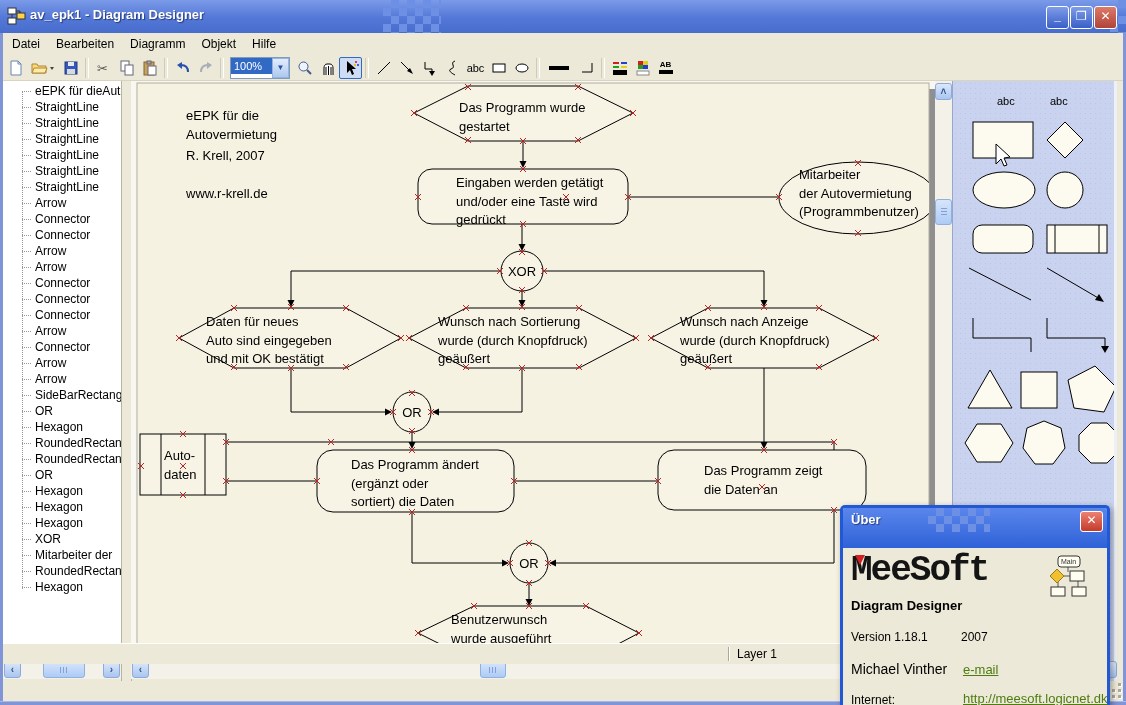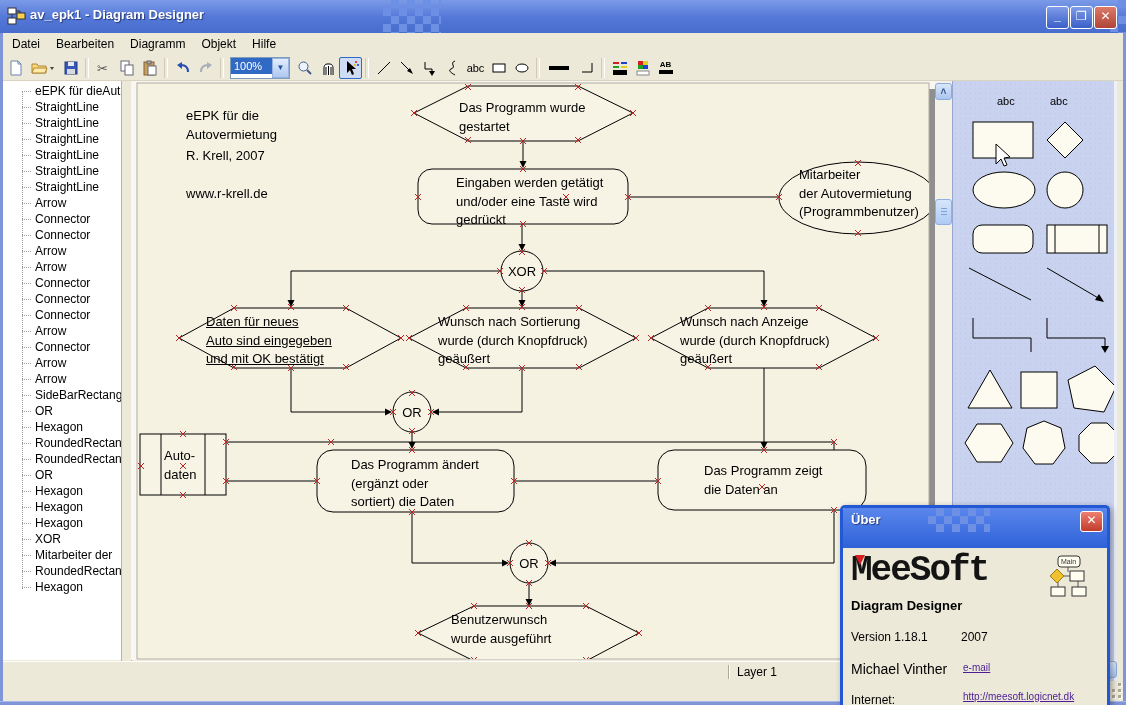--- a/index.html
+++ b/index.html
@@ -63,21 +63,21 @@
   .sb-thumb.v::after{width:6px;height:8px;background:repeating-linear-gradient(180deg,#7fa3d8 0 1px,rgba(0,0,0,0) 1px 3px);}
 
   
   #right-panel{position:absolute;left:952px;top:81px;width:162px;height:600px;background:#c9d2ee;
     background-image:radial-gradient(#bcc6e6 15%,rgba(0,0,0,0) 16%);background-size:5px 5px;
     border-left:1px solid #98a6cc;}
   #right-panel .plabel{position:absolute;font-size:11px;color:#000;}
   #right-white-line{position:absolute;left:1114px;top:81px;width:3px;height:600px;background:#eef0f8;}
 
   
-  #statusbar{position:absolute;left:0;top:661px;width:910px;height:20px;background:#ece9d8;border-top:1px solid #fff;}
+  #statusbar{position:absolute;left:0;top:643px;width:910px;height:20px;background:#ece9d8;border-top:1px solid #fff;}
   .sdiv{position:absolute;top:3px;height:14px;border-left:1px solid #aca899;border-right:1px solid #fff;}
   #layer-label{position:absolute;left:737px;top:3px;font-size:12px;color:#000;}
   #grip{position:absolute;left:1107px;top:684px;width:16px;height:16px;}
   #grip i{position:absolute;width:3px;height:3px;background:#aca899;box-shadow:1px 1px 0 #fff;}
 
   
   .wborder{position:absolute;background:#8094d8;}
 
   
   #about{position:absolute;left:840px;top:505px;width:264px;height:200px;
@@ -90,21 +90,21 @@
   #about-close{position:absolute;right:4px;top:3px;width:21px;height:19px;border:1px solid #fff;border-radius:3px;
     background:linear-gradient(180deg,#ee8070,#c23b2c);color:#fff;font-weight:bold;text-align:center;line-height:17px;font-size:12px;}
   #about-body{position:relative;height:173px;}
   #meesoft-logo{position:absolute;left:8px;top:2px;font-family:Liberation Mono, monospace;font-weight:bold;
     font-size:36px;letter-spacing:-2px;color:#141414;}
   #logo-wedge{position:absolute;left:12px;top:7px;width:0;height:0;
     border-top:10px solid #d42020;border-left:5px solid rgba(0,0,0,0);border-right:5px solid rgba(0,0,0,0);}
   #about-app{position:absolute;left:8px;top:50px;font-size:13px;font-weight:bold;color:#000;}
   .about-small{position:absolute;font-size:12px;color:#000;}
   .about-med{position:absolute;font-size:14px;color:#000;}
-  .about-link{position:absolute;font-size:10px;color:#4c1d95;text-decoration:underline;}
+  .about-link{position:absolute;font-size:13px;color:#4d7c0f;text-decoration:underline;}
   #about-groove{position:absolute;left:4px;top:168px;width:250px;height:2px;border-top:1px solid #aca899;border-bottom:1px solid #fff;}
 </style>
 </head>
 <body>
 
 <div id="window">
 
   <div id="titlebar">
     <div class="checker" style="left:383px;width:58px;"></div>
     <div class="checker" style="left:1110px;width:16px;"></div>
@@ -487,21 +487,21 @@
     <div class="dlabel" style="left:55px;top:104px;">www.r-krell.de</div>
     <div class="dlabel" style="left:328px;top:18px;">Das Programm wurde
 gestartet</div>
     <div class="dlabel" style="left:325px;top:93px;">Eingaben werden getätigt
 und/oder eine Taste wird
 gedrückt</div>
     <div class="dlabel" style="left:668px;top:85px;">Mitarbeiter
 der Autovermietung
 (Programmbenutzer)</div>
     <div class="dlabel center" style="left:361px;top:182px;width:60px;">XOR</div>
-    <div class="dlabel" style="left:75px;top:232px;text-decoration:underline;">Daten für neues
+    <div class="dlabel" style="left:75px;top:232px;">Daten für neues
 Auto sind eingegeben
 und mit OK bestätigt</div>
     <div class="dlabel" style="left:307px;top:232px;">Wunsch nach Sortierung
 wurde (durch Knopfdruck)
 geäußert</div>
     <div class="dlabel" style="left:549px;top:232px;">Wunsch nach Anzeige
 wurde (durch Knopfdruck)
 geäußert</div>
     <div class="dlabel center" style="left:251px;top:323px;width:60px;">OR</div>
     <div class="dlabel" style="left:33px;top:366px;">Auto-

